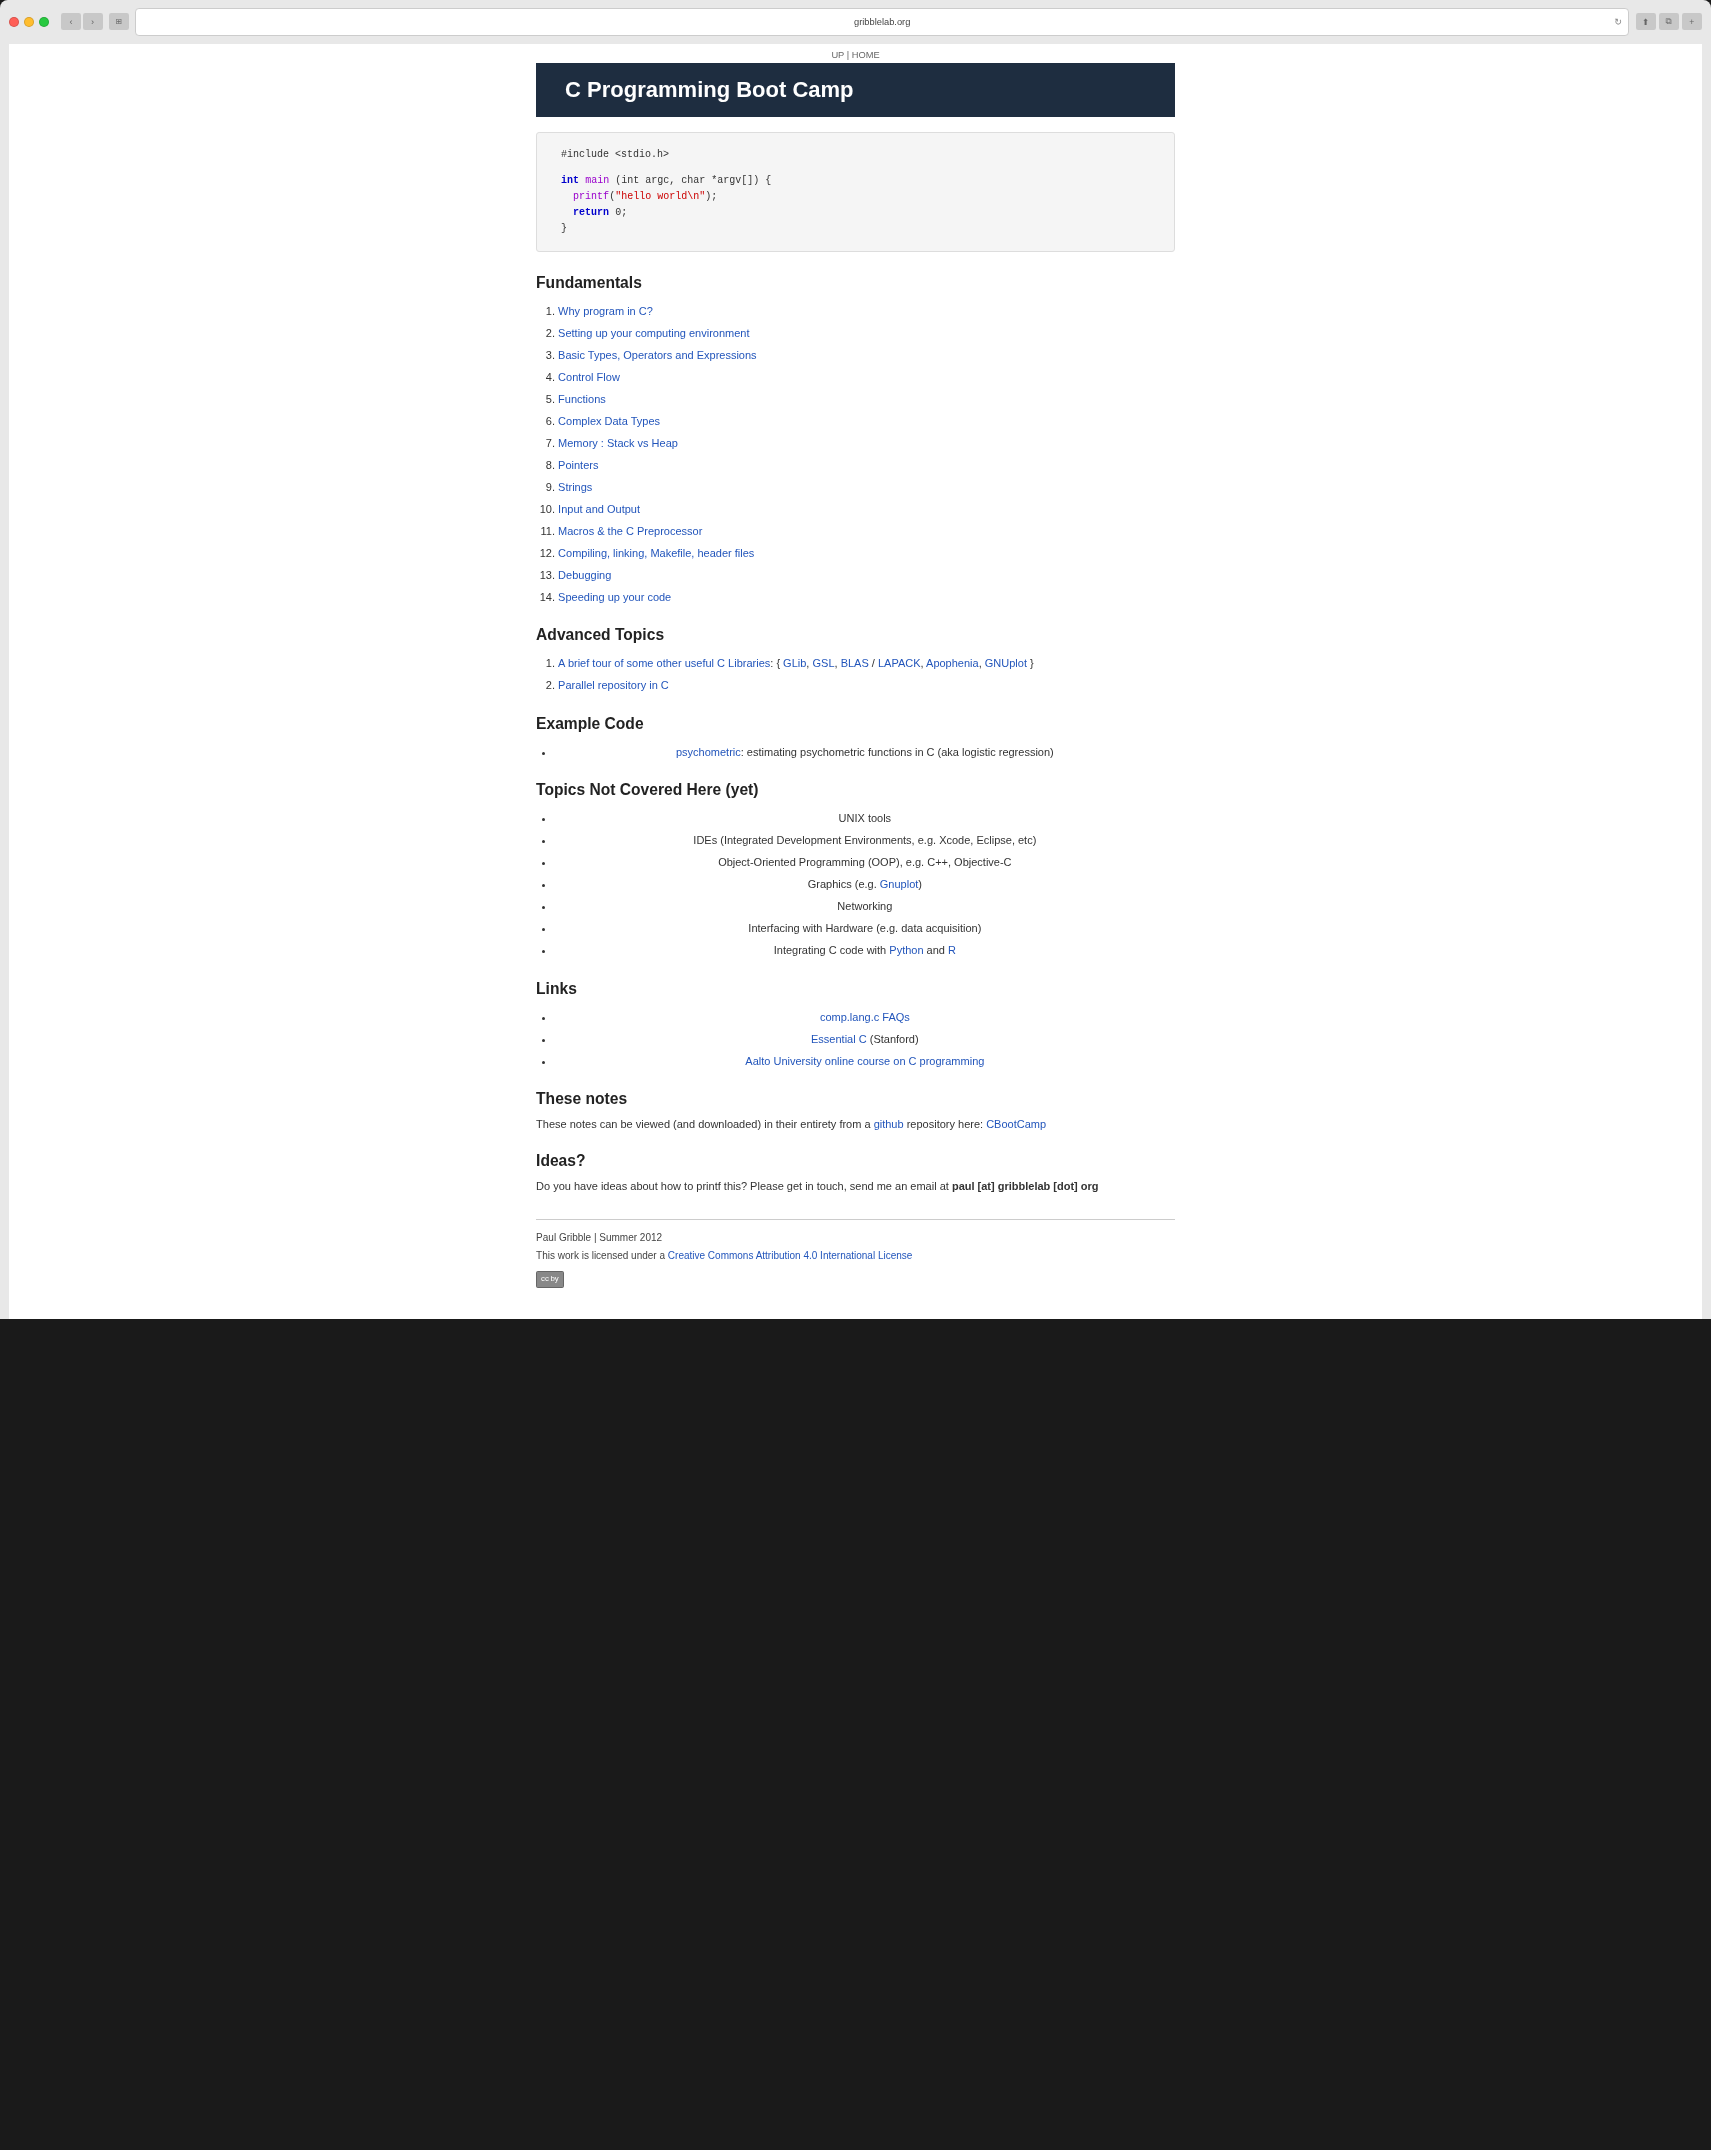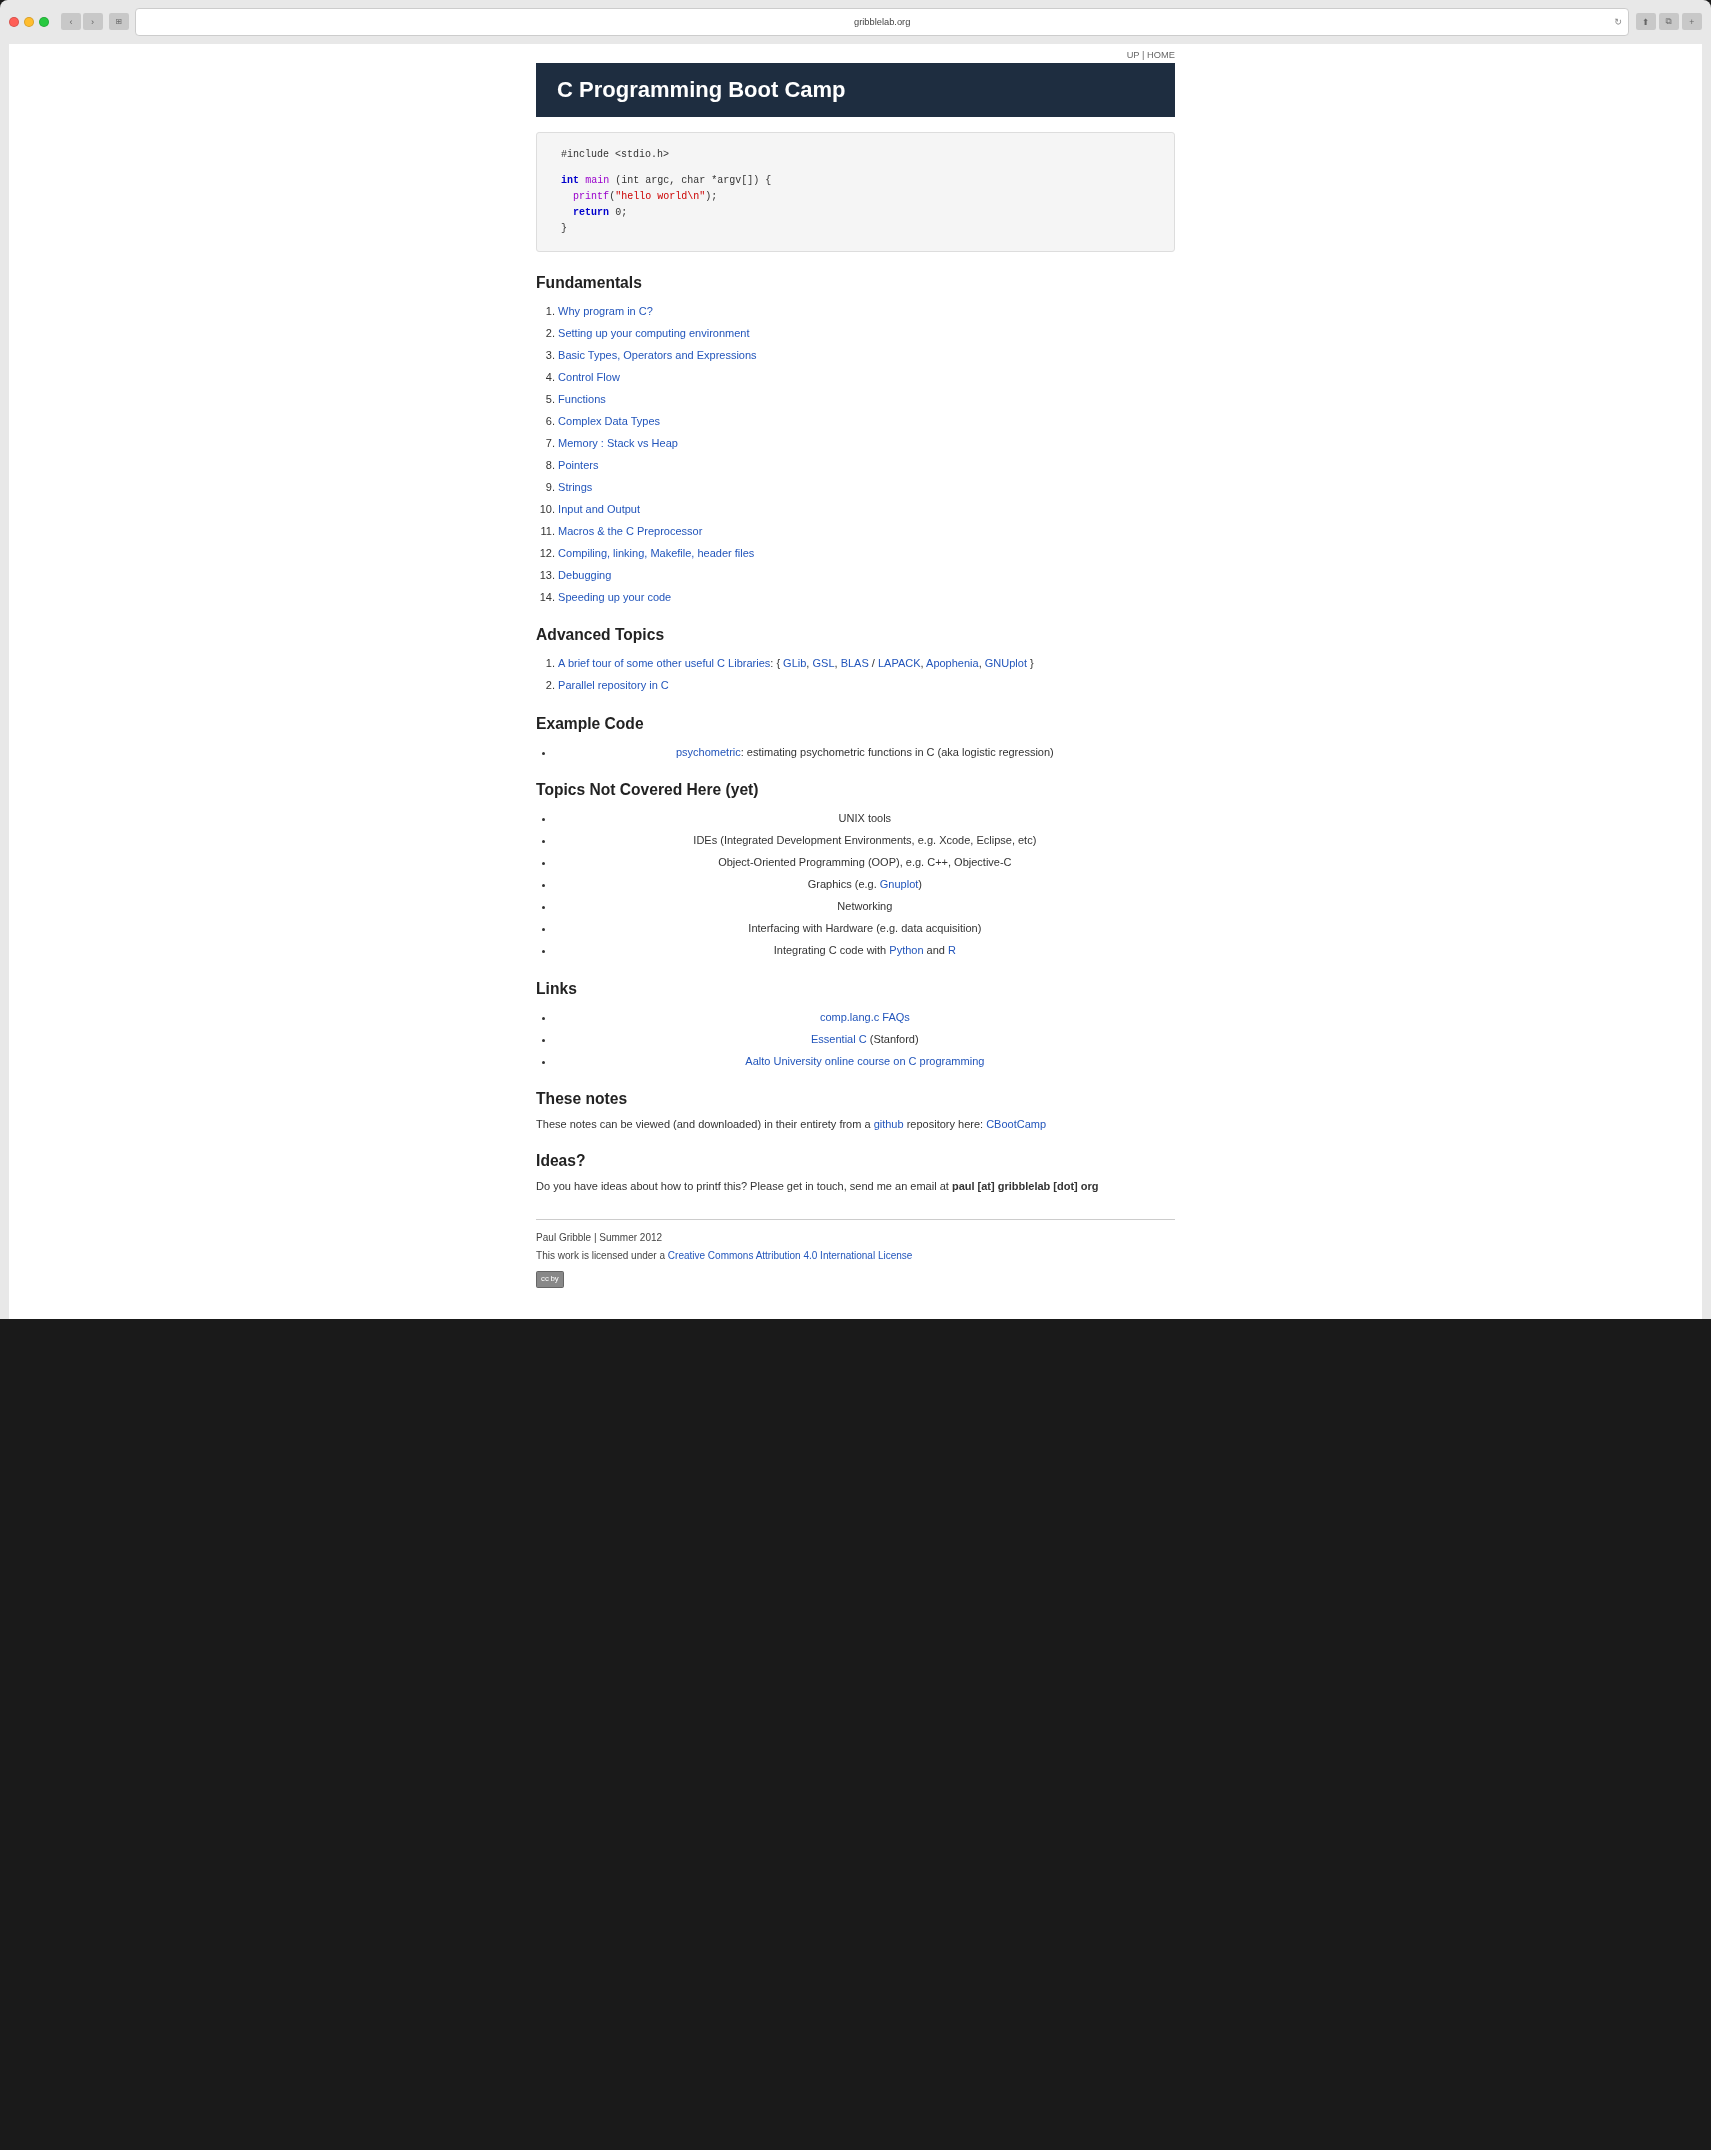--- a/index.html
+++ b/index.html
@@ -125,35 +125,35 @@
     }
 
     
     .page-wrapper {
       max-width: 670px;
       margin: 0 auto;
       padding: 0 15.6px 31px 15.6px;
     }
 
     .top-nav {
-      text-align: right;
+      text-align: center;
       padding: 6.2px 0 3.1px 0;
       font-size: 9.3px;
       color: #666;
     }
 
     .top-nav a {
       color: #666;
       text-decoration: none;
     }
 
     .page-header {
       background: #1e2d40;
       color: white;
-      padding: 14px 21px;
+      padding: 14px 29px;
       margin-bottom: 15.6px;
     }
 
     .page-header h1 {
       font-size: 22px;
       font-weight: bold;
       color: white;
     }
 
     

